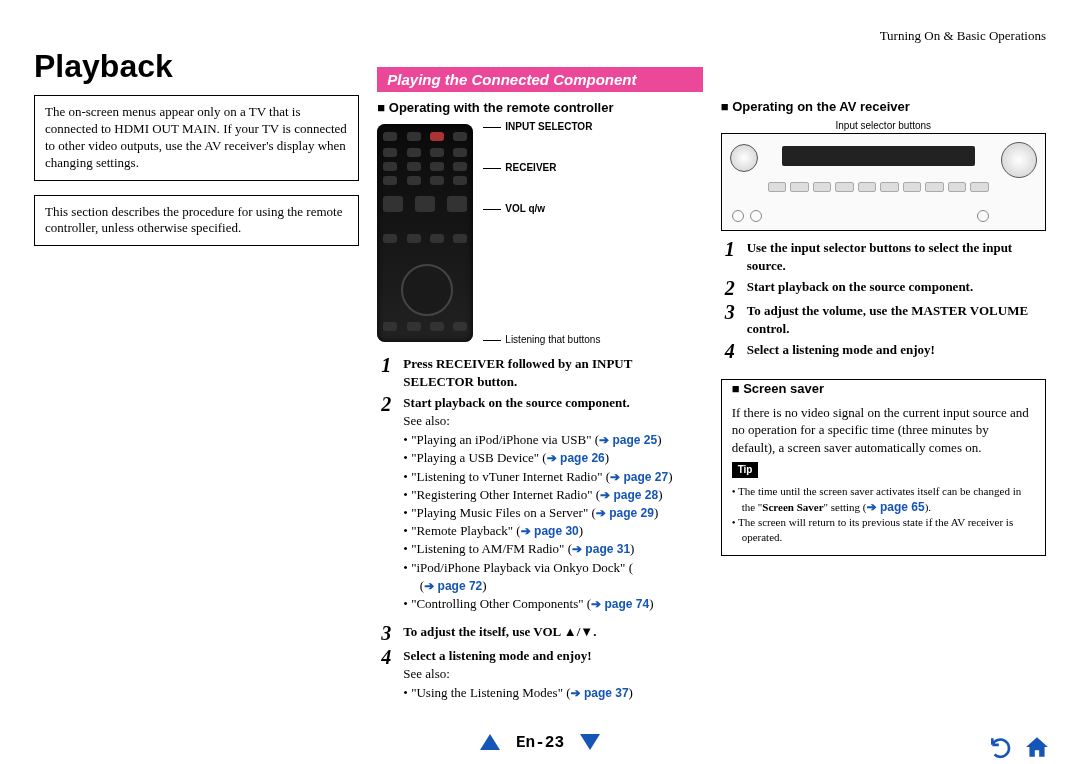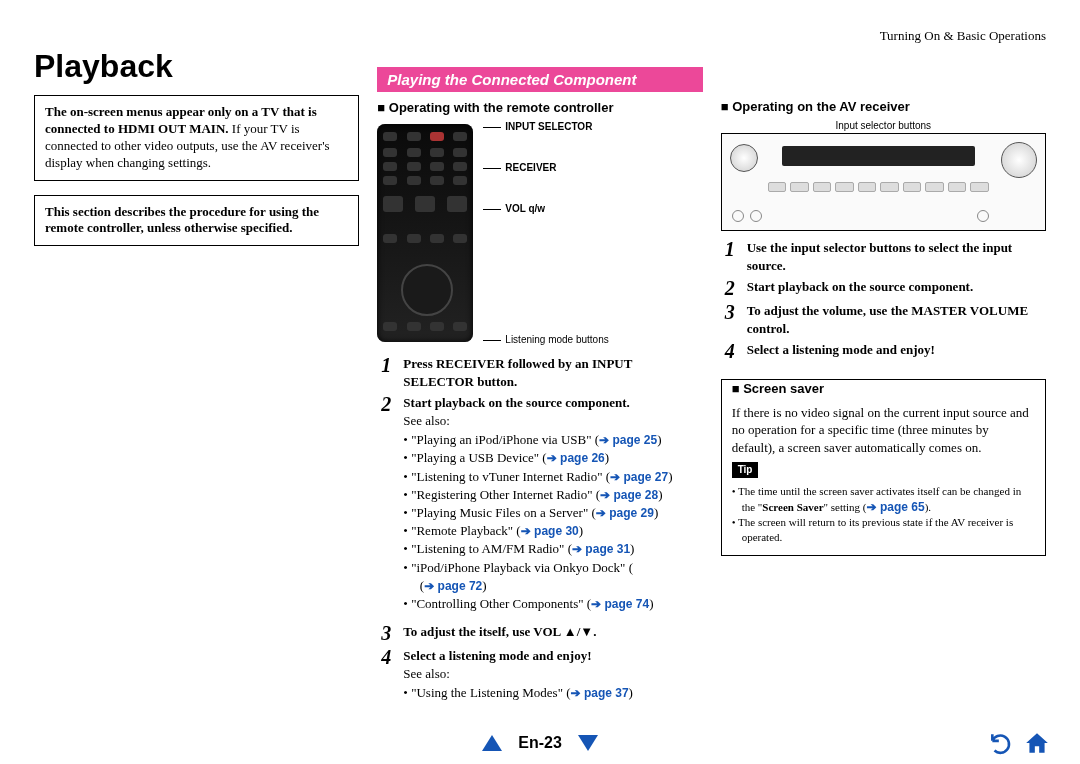--- a/index.html
+++ b/index.html
@@ -42,21 +42,21 @@
     min-width: 0;
     font-size: 13px;
   }
   .note-box {
     border: 1px solid #000;
     padding: 8px 10px;
     margin-bottom: 14px;
     font-size: 13px;
     line-height: 1.3;
   }
-  .note-box b { font-weight: bold; }
+  .note-box b { font-weight: normal; }
   .section-bar {
     background: #ec4899;
     color: #fff;
     font-family: Arial, Helvetica, sans-serif;
     font-style: italic;
     font-weight: bold;
     font-size: 15px;
     padding: 4px 10px;
     margin: -28px -0px 8px 0;
   }
@@ -241,23 +241,22 @@
     padding-left: 10px;
     text-indent: -10px;
     line-height: 1.35;
   }
   .tips li::before { content: "• "; }
   .footer {
     position: absolute;
     left: 0; right: 0; bottom: 12px;
     display: flex;
     justify-content: center;
-    align-items: center;
     gap: 16px;
-    font-family: Liberation Sans, sans-serif;
+    font-family: Liberation Mono, monospace;
     font-weight: bold;
   }
   .footer .tri-up, .footer .tri-down {
     width: 0; height: 0;
     border-left: 10px solid transparent;
     border-right: 10px solid transparent;
   }
   .footer .tri-up { border-bottom: 16px solid #1555b5; }
   .footer .tri-down { border-top: 16px solid #1555b5; }
   .footer-icons {
@@ -335,21 +334,21 @@
               <div class="b"></div>
               <div class="b"></div>
               <div class="b"></div>
             </div>
         </div>
         <div class="remote-labels">
           <div class="lbl">INPUT SELECTOR</div>
           <div class="lbl">RECEIVER</div>
           <div class="lbl">VOL q/w</div>
           <div style="height:60px"></div>
-          <div class="lbl" style="font-weight:normal">Listening mode buttons</div>
+          <div class="lbl" style="font-weight:normal">Listening that buttons</div>
         </div>
       </div>
 
       <div class="steps">
         <div class="step">
           <div class="step-num">1</div>
           <div class="step-body"><b>Press RECEIVER followed by an INPUT SELECTOR button.</b></div>
         </div>
         <div class="step">
           <div class="step-num">2</div>

